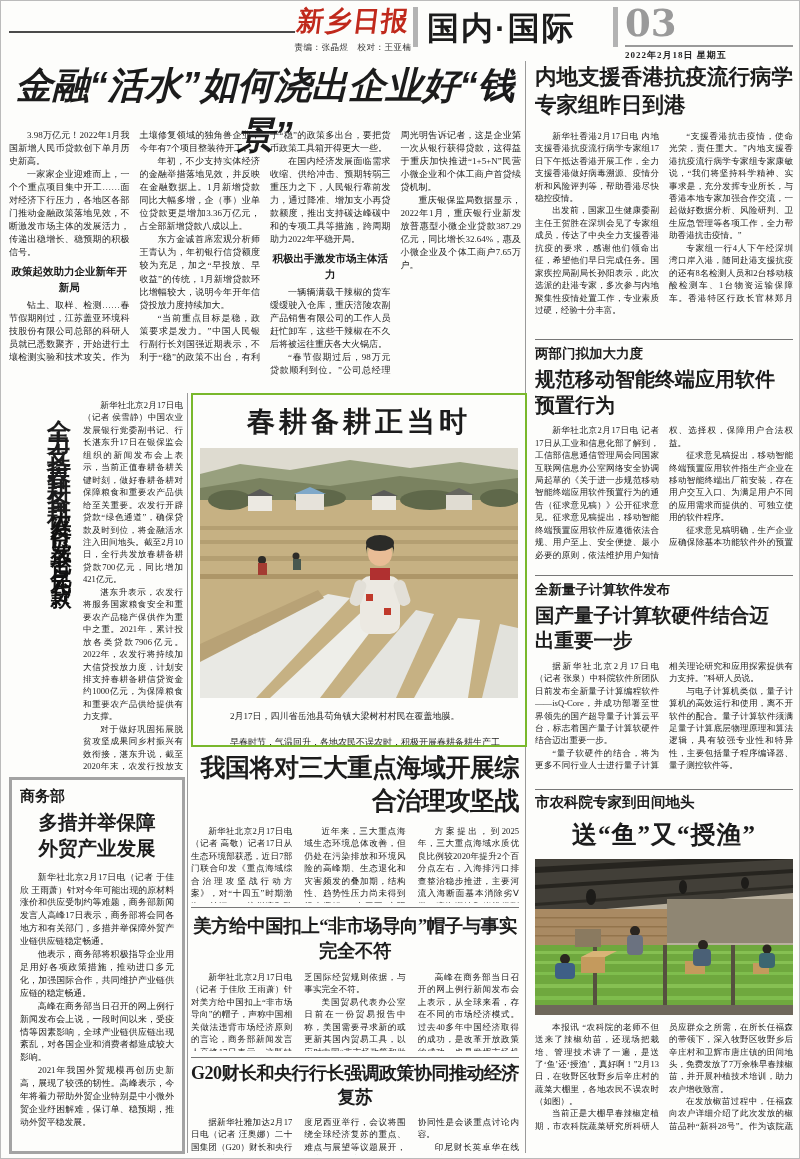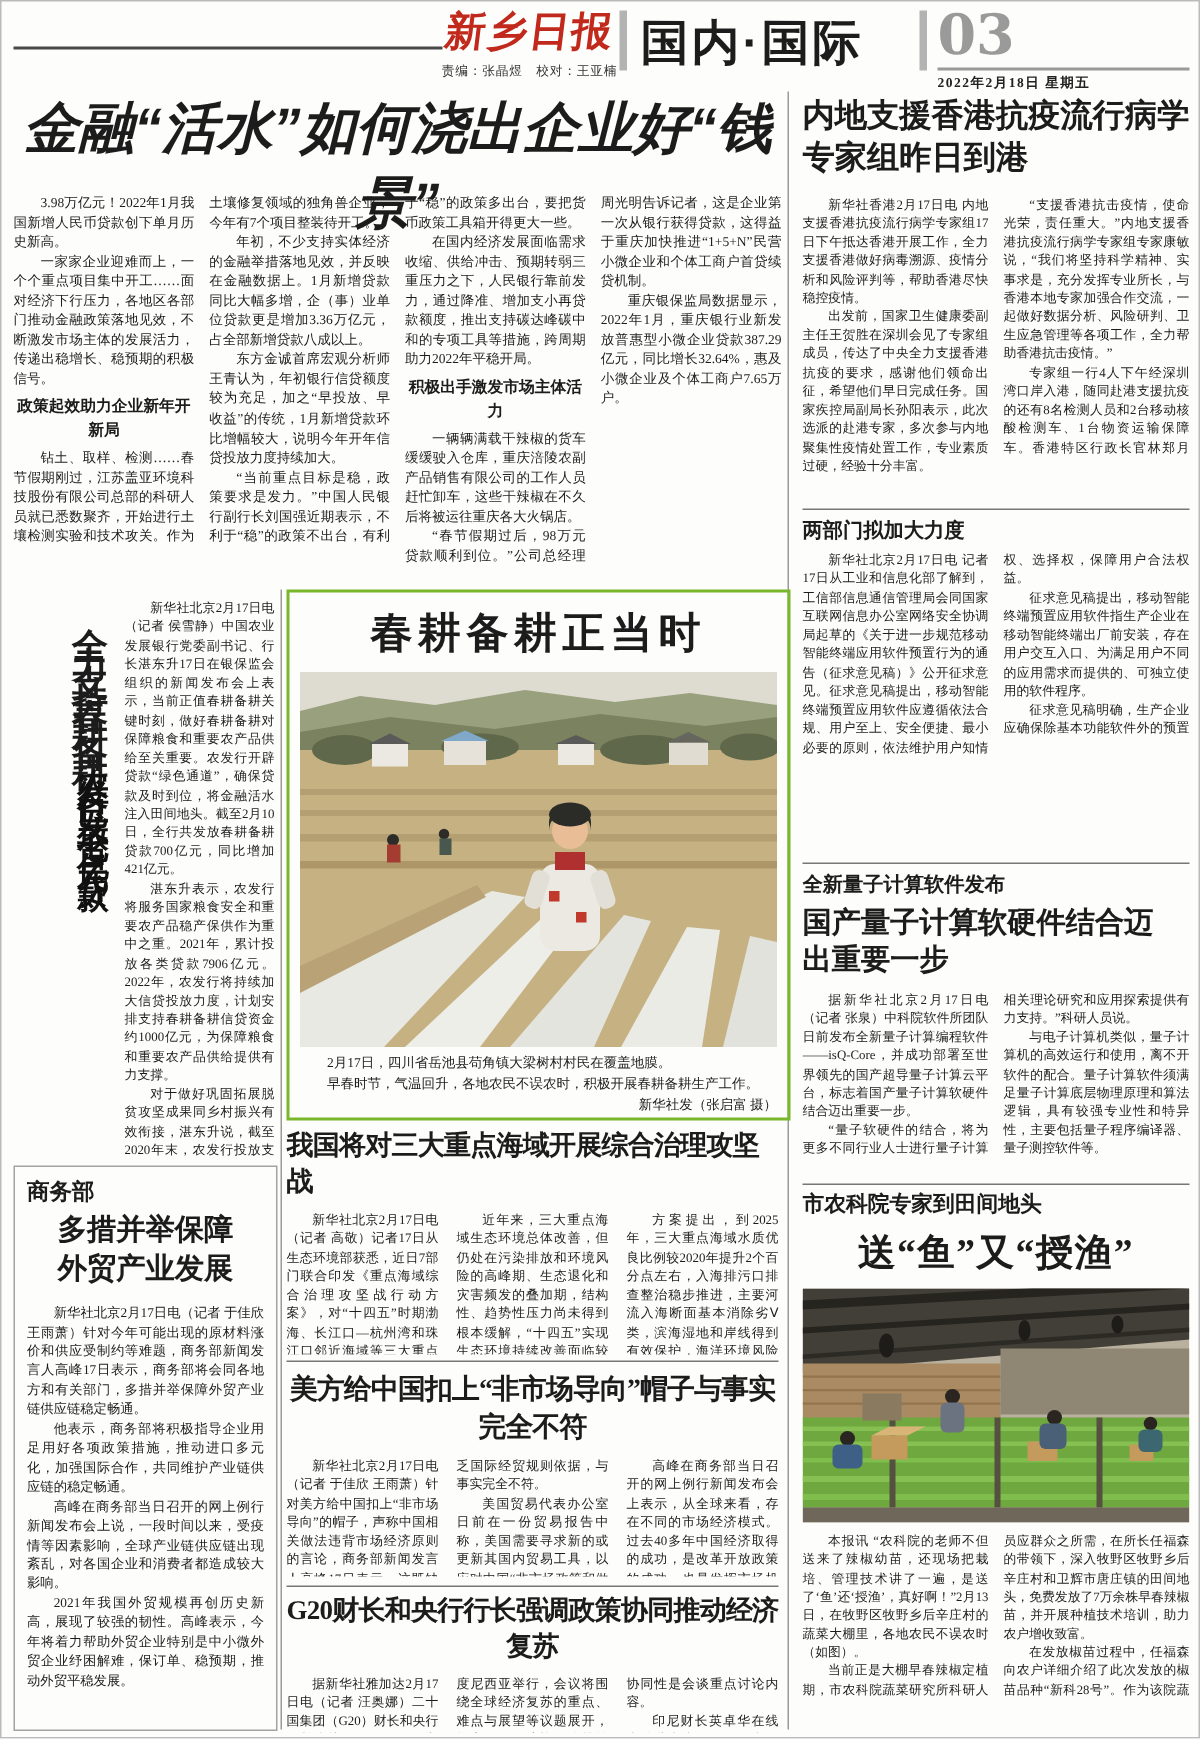--- a/index.html
+++ b/index.html
@@ -47,48 +47,48 @@
   .quantum{position:absolute;left:534px;top:580px;width:258px;height:202px;overflow:hidden;}
   .quantum h2{margin:2px 0 6px;font-size:19.5px;line-height:1.3;font-weight:900;max-width:240px;}
   .quantum .cols2{height:124px;font-size:8.6px;}
   .agri{position:absolute;left:534px;top:792px;width:258px;height:362px;overflow:hidden;}
   .agri .kicker{font-size:14.5px;text-align:left;margin-bottom:6px;}
   .agri h2{margin:0 0 8px;font-size:25px;text-align:center;font-weight:900;letter-spacing:1px;}
   .agri .photo{width:258px;height:156px;display:block;}
   .agri .cols2{height:118px;font-size:8.5px;margin-top:6px;}
   
   .sea{position:absolute;left:190px;top:750px;width:328px;height:152px;overflow:hidden;}
-  .sea h2{margin:0 0 8px;font-size:18px;text-align:left;font-weight:900;letter-spacing:-.5px;font-family:Liberation Serif, serif;}
+  .sea h2{margin:0 0 8px;font-size:25px;text-align:right;font-weight:900;letter-spacing:-.5px;font-family:Liberation Serif, serif;}
   .sea .cols3{height:114px;font-size:8.6px;}
   .us{position:absolute;left:190px;top:912px;width:328px;height:138px;overflow:hidden;}
   .us h2{margin:0 0 8px;font-size:18.5px;text-align:center;font-weight:900;letter-spacing:-.5px;}
   .us .cols3{height:102px;font-size:8.6px;}
   .g20{position:absolute;left:190px;top:1060px;width:328px;height:94px;overflow:hidden;}
   .g20 h2{margin:0 0 7px;font-size:18px;text-align:center;font-weight:900;letter-spacing:-.5px;}
   .g20 .cols3{height:60px;font-size:8.6px;}
   
   .spring{position:absolute;left:8px;top:392px;width:176px;height:378px;display:flex;overflow:hidden;}
   .v-heads{writing-mode:vertical-rl;display:flex;flex-direction:row;padding-top:6px;width:66px;}
   .v-heads span{display:block;font-weight:900;font-family:"Liberation Sans",sans-serif;}
   .vh1{font-size:24px;letter-spacing:12px;margin-left:6px;}
   .vh2{font-size:21px;letter-spacing:7px;color:#111;}
   .spring-body{flex:1;font-size:8.6px;padding:6px 2px 0 8px;}
-  .commerce{position:absolute;left:8px;top:776px;width:176px;height:377px;border:1px solid #a3a3a3;
+  .commerce{position:absolute;left:8px;top:776px;width:176px;height:377px;border:3px solid #a3a3a3;
             box-sizing:border-box;padding:7px 8px;overflow:hidden;}
   .commerce .kicker{font-size:15px;margin:0 0 4px;}
   .commerce h2{margin:0 auto 8px;font-size:19.5px;width:126px;text-align:center;line-height:1.35;font-weight:900;}
   .commerce .c-body{font-size:8.9px;}
   
   .feature{position:absolute;left:190px;top:392px;width:336px;height:354px;border:2px solid #79b82c;
            box-sizing:border-box;padding:6px 7px;overflow:hidden;}
   .feature .f-title{text-align:center;font-size:28px;font-weight:900;
                     font-family:"Liberation Sans",sans-serif;letter-spacing:4px;margin:2px 0 7px;}
   .feature .photo{width:318px;height:250px;display:block;}
   .caption{font-size:9px;line-height:1.55;margin-top:4px;}
-  .caption p{margin:0;text-indent:2em;}
+  .caption p{margin:12px;text-indent:2em;}
   .caption .credit{float:right;text-indent:0;}
 </style>
 </head>
 <body>
 
 <div class="page">
 
   <div class="h-rule-l"></div>
   <div class="masthead">
     <div class="logo">新乡日报</div>
@@ -130,20 +130,21 @@
         <p>出发前，国家卫生健康委副主任王贺胜在深圳会见了专家组成员，传达了中央全力支援香港抗疫的要求，感谢他们领命出征，希望他们早日完成任务。国家疾控局副局长孙阳表示，此次选派的赴港专家，多次参与内地聚集性疫情处置工作，专业素质过硬，经验十分丰富。</p>
         <p>“支援香港抗击疫情，使命光荣，责任重大。”内地支援香港抗疫流行病学专家组专家康敏说，“我们将坚持科学精神、实事求是，充分发挥专业所长，与香港本地专家加强合作交流，一起做好数据分析、风险研判、卫生应急管理等各项工作，全力帮助香港抗击疫情。”</p>
         <p>专家组一行4人下午经深圳湾口岸入港，随同赴港支援抗疫的还有8名检测人员和2台移动核酸检测车、1台物资运输保障车。香港特区行政长官林郑月娥、香港中联办负责人等赴口岸迎接专家组一行。</p>
       </div>
   </div>
 
   <div class="hr" style="left:534px;top:338px;width:258px;"></div>
 
   <div class="mobile art">
     <div class="kicker">两部门拟加大力度</div>
+    <h2>规范移动智能终端应用软件预置行为</h2>
     <div class="cols2">
         <p>新华社北京2月17日电 记者17日从工业和信息化部了解到，工信部信息通信管理局会同国家互联网信息办公室网络安全协调局起草的《关于进一步规范移动智能终端应用软件预置行为的通告（征求意见稿）》公开征求意见。征求意见稿提出，移动智能终端预置应用软件应遵循依法合规、用户至上、安全便捷、最小必要的原则，依法维护用户知情权、选择权，保障用户合法权益。</p>
         <p>征求意见稿提出，移动智能终端预置应用软件指生产企业在移动智能终端出厂前安装，存在用户交互入口、为满足用户不同的应用需求而提供的、可独立使用的软件程序。</p>
         <p>征求意见稿明确，生产企业应确保除基本功能软件外的预置应用软件均可卸载，并提供安全便捷的卸载方式供用户选择。</p>
       </div>
   </div>
 
   <div class="hr" style="left:534px;top:574px;width:258px;"></div>
 
   <div class="quantum art">

